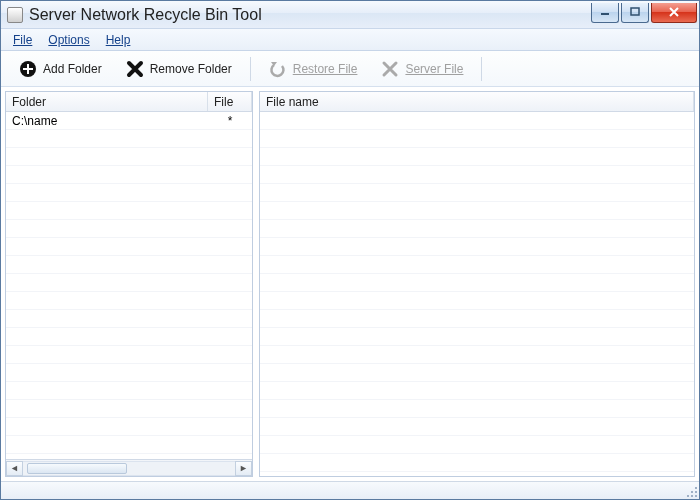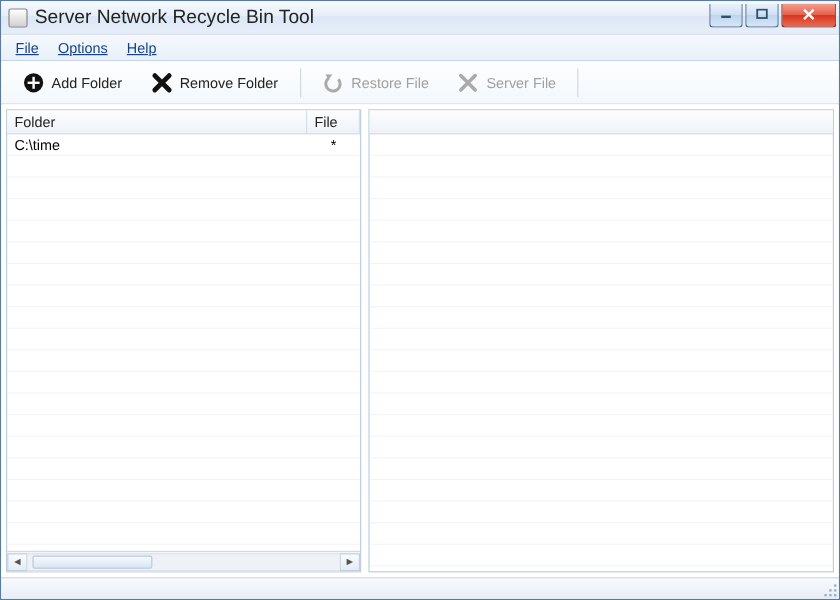--- a/index.html
+++ b/index.html
@@ -77,21 +77,21 @@
     gap:4px;
   }
   .tbtn {
     display:flex; align-items:center;
     gap:6px;
     padding:4px 10px;
     border-radius:3px;
     color:#222;
     cursor:default;
   }
-  .tbtn.disabled { color:#a0a0a0; }
+  .tbtn.disabled { color:#a0a0a0;text-decoration:underline; }
   .tsep {
     width:1px; height:24px;
     background:#cfd9e6;
     margin:0 4px;
   }
   .icon { width:18px; height:18px; display:flex; align-items:center; justify-content:center; }
   
   .client {
     flex:1;
     display:flex;
@@ -99,21 +99,21 @@
     padding:4px;
     background:#fff;
     min-height:0;
   }
   .panel {
     border:1px solid #bfcde0;
     display:flex; flex-direction:column;
     background:#fff;
     min-height:0;
   }
-  .panel.left { width:296px;justify-content:space-between; }
+  .panel.left { width:248px;justify-content:space-between; }
   .panel.right { flex:1; }
   .headers {
     display:flex; height:20px;
     background:linear-gradient(to bottom,#fdfdfe,#eef2f8);
     border-bottom:1px solid #d0d9e6;
     color:#222;
   }
   .hcell {
     padding:3px 6px;
     border-right:1px solid #d8e0ea;
@@ -250,21 +250,21 @@
 
   <div class="client">
 
     <div class="panel left">
       <div class="headers">
         <div class="hcell" style="flex:1">Folder</div>
         <div class="hcell" style="width:44px">File</div>
       </div>
       <div class="rows">
         <div class="row">
-          <div class="cell" style="flex:1">C:\time</div>
+          <div class="cell" style="flex:1">C:\name</div>
           <div class="cell" style="width:44px;text-align:center">*</div>
         </div>
         <div class="row"></div>
           <div class="row"></div>
           <div class="row"></div>
           <div class="row"></div>
         <div class="row"></div>
           <div class="row"></div>
           <div class="row"></div>
           <div class="row"></div>
@@ -283,20 +283,21 @@
         <div class="arrow">◄</div>
         <div class="track">
           <div class="thumb"></div>
         </div>
         <div class="arrow">►</div>
       </div>
     </div>
 
     <div class="panel right">
       <div class="headers">
+        <div class="hcell" style="flex:1">File name</div>
       </div>
       <div class="rows">
         <div class="row"></div>
           <div class="row"></div>
           <div class="row"></div>
           <div class="row"></div>
         <div class="row"></div>
           <div class="row"></div>
           <div class="row"></div>
           <div class="row"></div>

